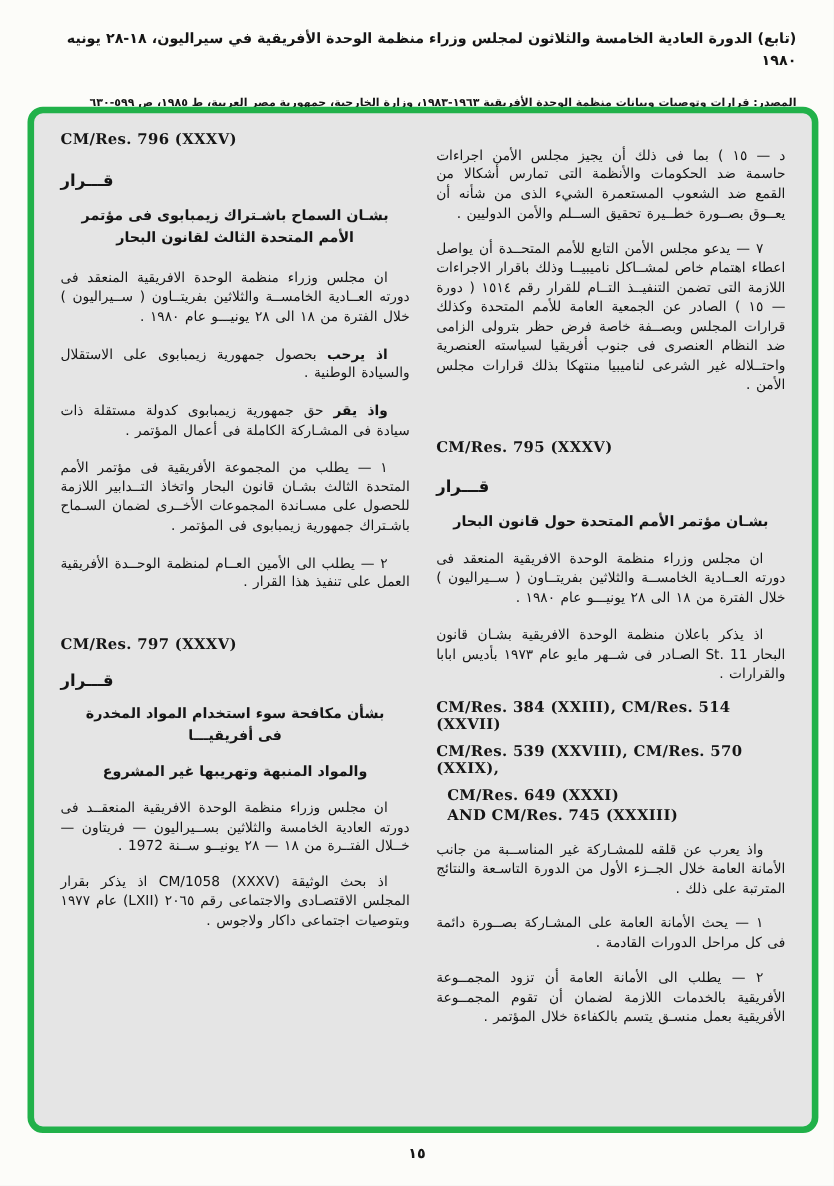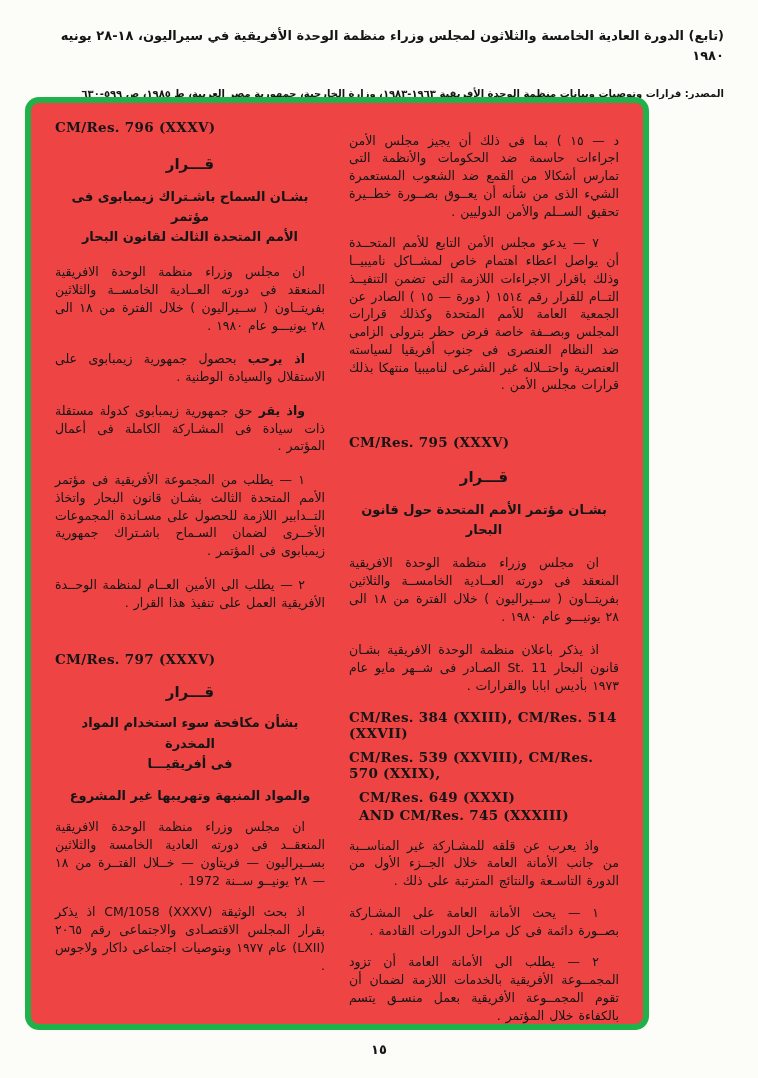--- a/index.html
+++ b/index.html
@@ -27,28 +27,28 @@
   .header-line2 {
     font-size: 10px;
     font-weight: bold;
     margin-top: 22px;
     line-height: 1.4;
   }
   .frame {
     position: absolute;
     left: 25px;
     top: 97px;
-    width: 624px;
+    width: 719px;
     height: 933px;
     box-sizing: border-box;
     border: 6px solid #21b14a;
     border-radius: 14px;
     padding: 16px 24px 10px 24px;
     overflow: hidden;
-    background: #ef4444;
+    background: #e5e5e5;
   }
   .cols {
     display: flex;
     gap: 24px;
     height: 100%;
   }
   .col {
     flex: 1 1 0;
     direction: rtl;
     min-width: 0;
@@ -56,21 +56,21 @@
   .res-number {
     direction: ltr;
     text-align: left;
     font-family: "DejaVu Serif", serif;
     font-weight: bold;
     font-size: 13.5px;
     letter-spacing: 0.3px;
   }
   .res-number.indented { padding-left: 10px; }
   .decree-word {
-    text-align: center;
+    text-align: left;
     font-weight: bold;
     font-size: 15px;
   }
   .subject-line {
     text-align: center;
     font-weight: bold;
     font-size: 13px;
     line-height: 1.55;
   }
   .para {

